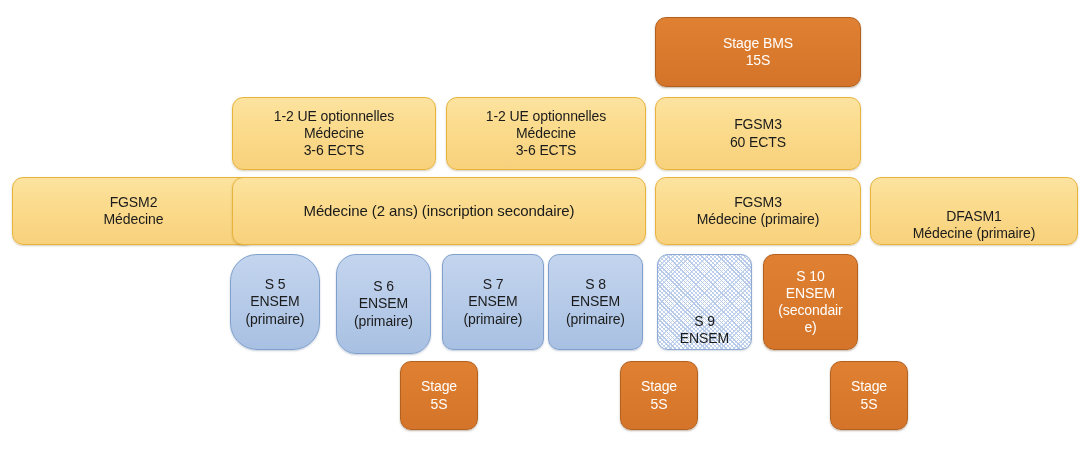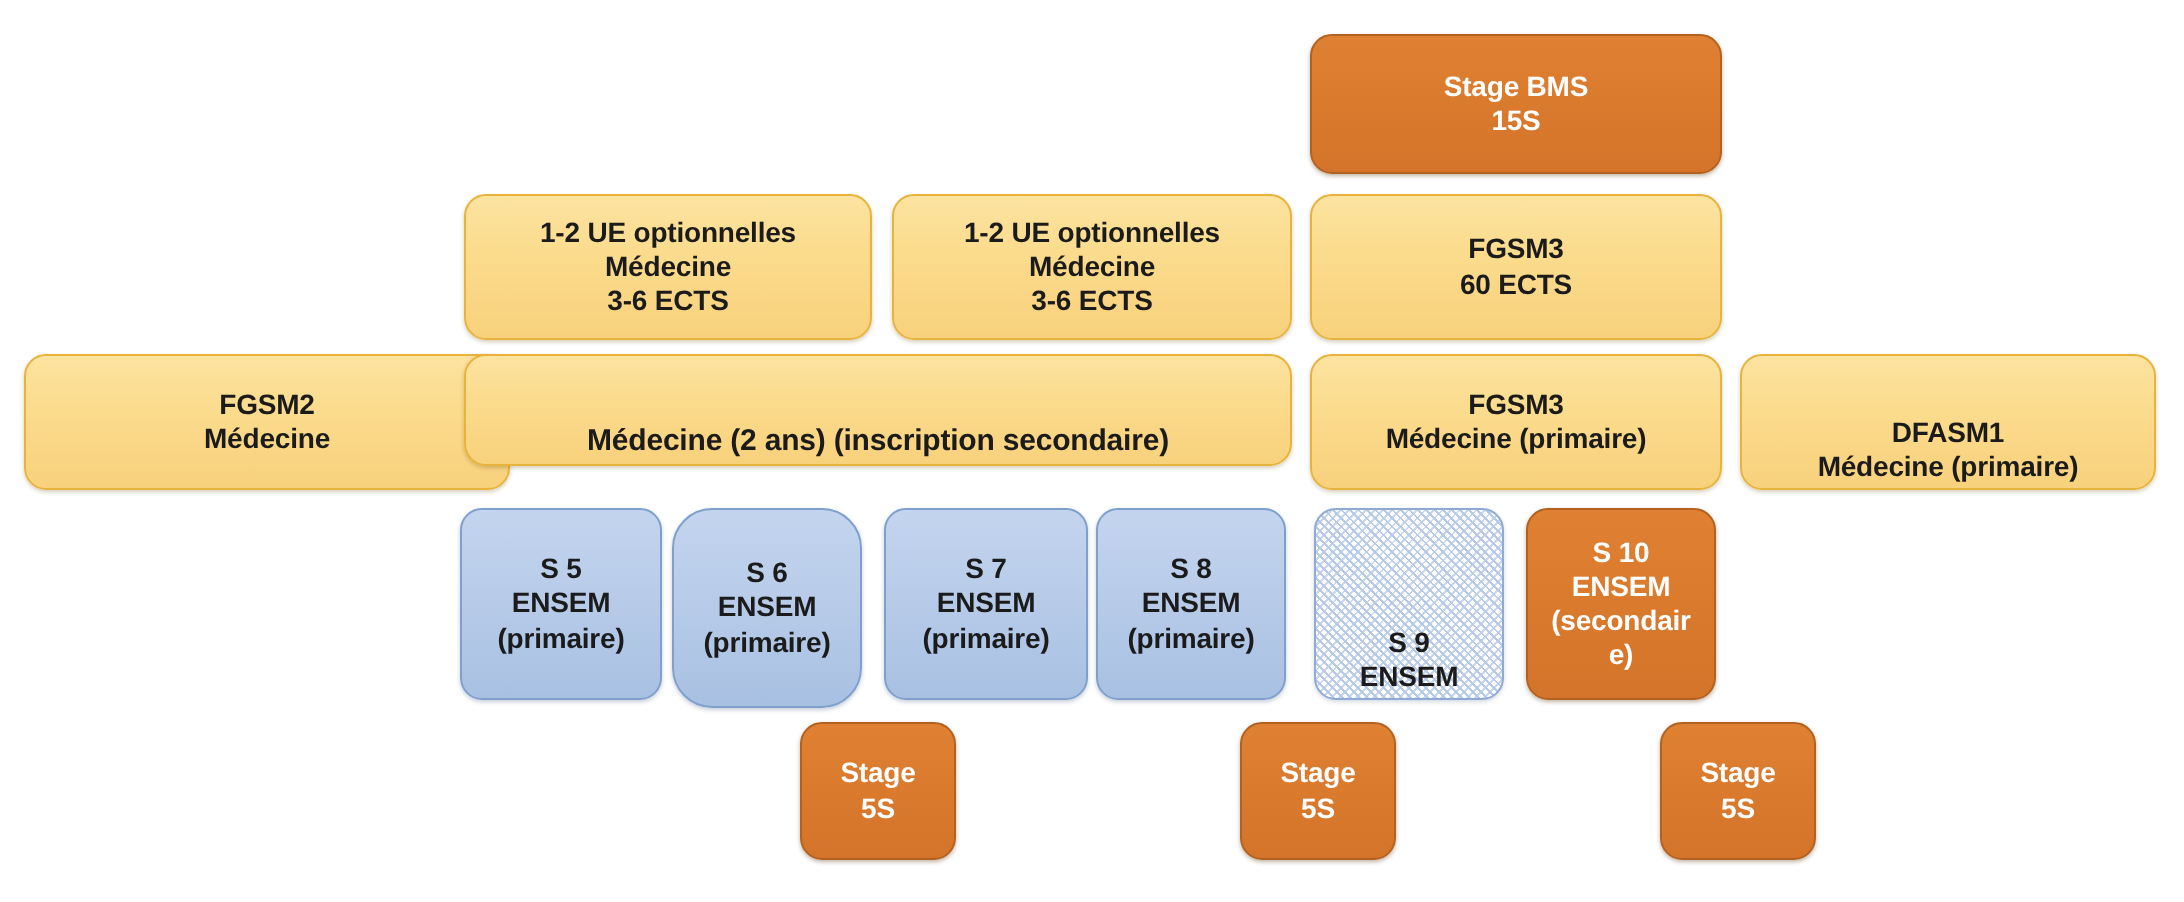--- a/index.html
+++ b/index.html
@@ -17,21 +17,21 @@
     background: #ffffff;
     overflow: hidden;
   }
   .node {
     position: absolute;
     box-sizing: border-box;
     display: flex;
     align-items: center;
     justify-content: center;
     text-align: center;
-    font-weight: bold;
+    font-weight: normal;
     line-height: 1.22;
     border-radius: 11px;
     letter-spacing: -0.1px;
     padding: 2px 5px;
   }
   .node .lines {
     width: 100%;
   }
   
   .n-yellow {
@@ -107,41 +107,41 @@
       </div>
   </div>
 
   <div class="node n-yellow fs14" style="left:12px; top:177px; width:243px; height:68px;">
     <div class="lines">
         <div>FGSM2</div>
         <div>Médecine</div>
       </div>
   </div>
 
-  <div class="node n-yellow fs15" style="left:232px; top:177px; width:414px; height:56px;align-items:flex-end;">
+  <div class="node n-yellow fs15" style="left:232px; top:177px; width:414px; height:68px;">
     <div class="lines">
         <div>Médecine (2 ans) (inscription secondaire)</div>
       </div>
   </div>
 
   <div class="node n-yellow fs14" style="left:655px; top:177px; width:206px; height:68px;">
     <div class="lines">
         <div>FGSM3</div>
         <div>Médecine (primaire)</div>
       </div>
   </div>
 
   <div class="node n-yellow fs14" style="left:870px; top:177px; width:208px; height:68px;align-items:flex-end;">
     <div class="lines">
         <div>DFASM1</div>
         <div>Médecine (primaire)</div>
       </div>
   </div>
 
-  <div class="node n-blue fs14" style="left:230px; top:254px; width:101px; height:96px;">
+  <div class="node n-blue fs14" style="left:230px; top:254px; width:90px; height:96px;border-radius:27px;">
     <div class="lines">
         <div>S 5</div>
         <div>ENSEM</div>
         <div>(primaire)</div>
       </div>
   </div>
 
   <div class="node n-blue fs14" style="left:336px; top:254px; width:95px; height:100px;border-radius:20px;">
     <div class="lines">
         <div>S 6</div>

